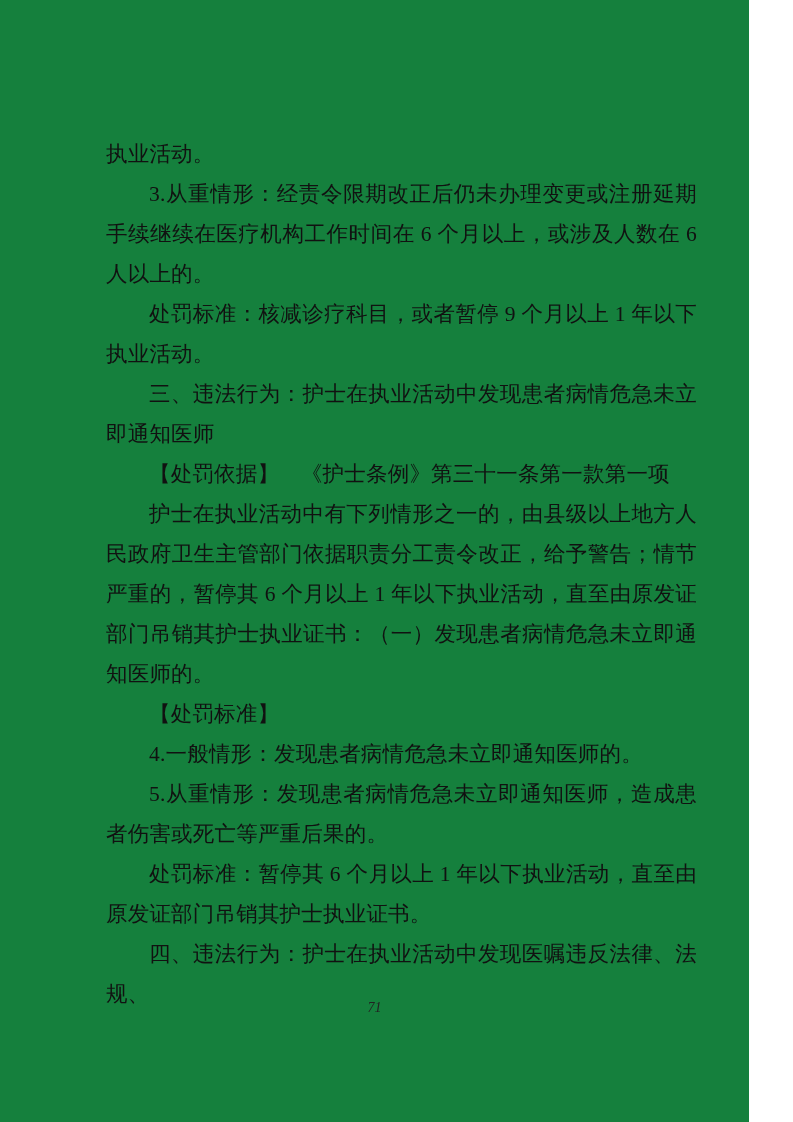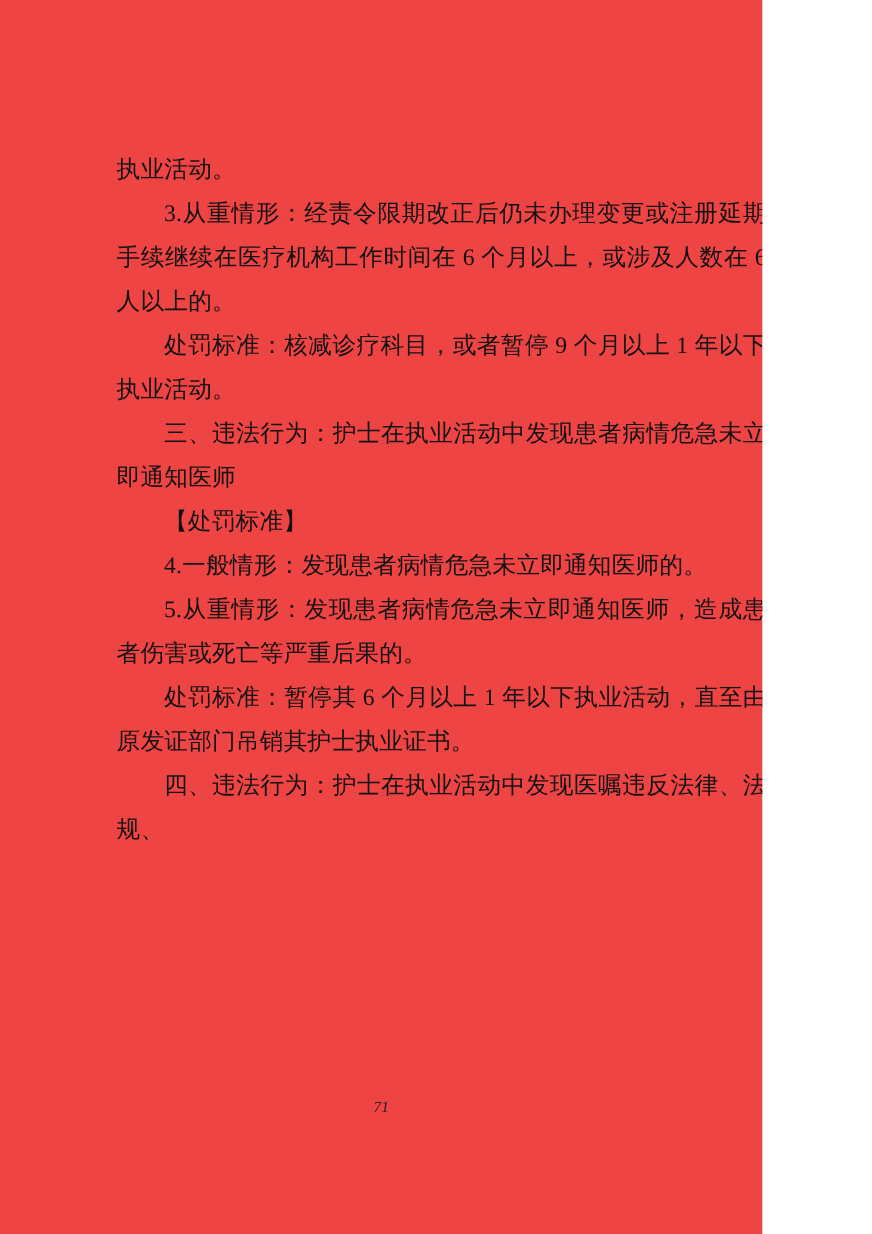--- a/index.html
+++ b/index.html
@@ -2,23 +2,23 @@
 <html><head>
 <meta charset="utf-8">
 <style>
   html, body {
     margin: 0;
     padding: 0;
     background: #ffffff;
   }
   .page {
     position: relative;
-    width: 693px;
+    width: 749px;
     height: 1122px;
-    background: #ef4444;
+    background: #15803d;
     color: #111111;
     font-family: "Liberation Serif", "DejaVu Serif", serif;
     overflow: hidden;
   }
   .content {
     position: absolute;
     top: 134px;
     left: 106px;
     width: 591px;
   }
@@ -58,21 +58,23 @@
   <div class="content">
 
     <p class="no-indent"><b></b><span>执业活动。</span></p>
 
     <p><b>3.从重情形：</b><span>经责令限期改正后仍未办理变更或注册延期手续继续在医疗机构工作时间在 6 个月以上，或涉及人数在 6 人以上的。</span></p>
 
     <p><b>处罚标准：</b><span>核减诊疗科目，或者暂停 9 个月以上 1 年以下执业活动。</span></p>
 
     <p><b></b><span>三、违法行为：护士在执业活动中发现患者病情危急未立即通知医师</span></p>
 
+    <p><b>【处罚依据】　《护士条例》第三十一条第一款第一项</b><span></span></p>
 
+    <p><b></b><span>护士在执业活动中有下列情形之一的，由县级以上地方人民政府卫生主管部门依据职责分工责令改正，给予警告；情节严重的，暂停其 6 个月以上 1 年以下执业活动，直至由原发证部门吊销其护士执业证书：（一）发现患者病情危急未立即通知医师的。</span></p>
 
     <p><b>【处罚标准】</b><span></span></p>
 
     <p><b>4.一般情形：</b><span>发现患者病情危急未立即通知医师的。</span></p>
 
 
     <p><b>5.从重情形：</b><span>发现患者病情危急未立即通知医师，造成患者伤害或死亡等严重后果的。</span></p>
 
     <p><b>处罚标准：</b><span>暂停其 6 个月以上 1 年以下执业活动，直至由原发证部门吊销其护士执业证书。</span></p>
 

